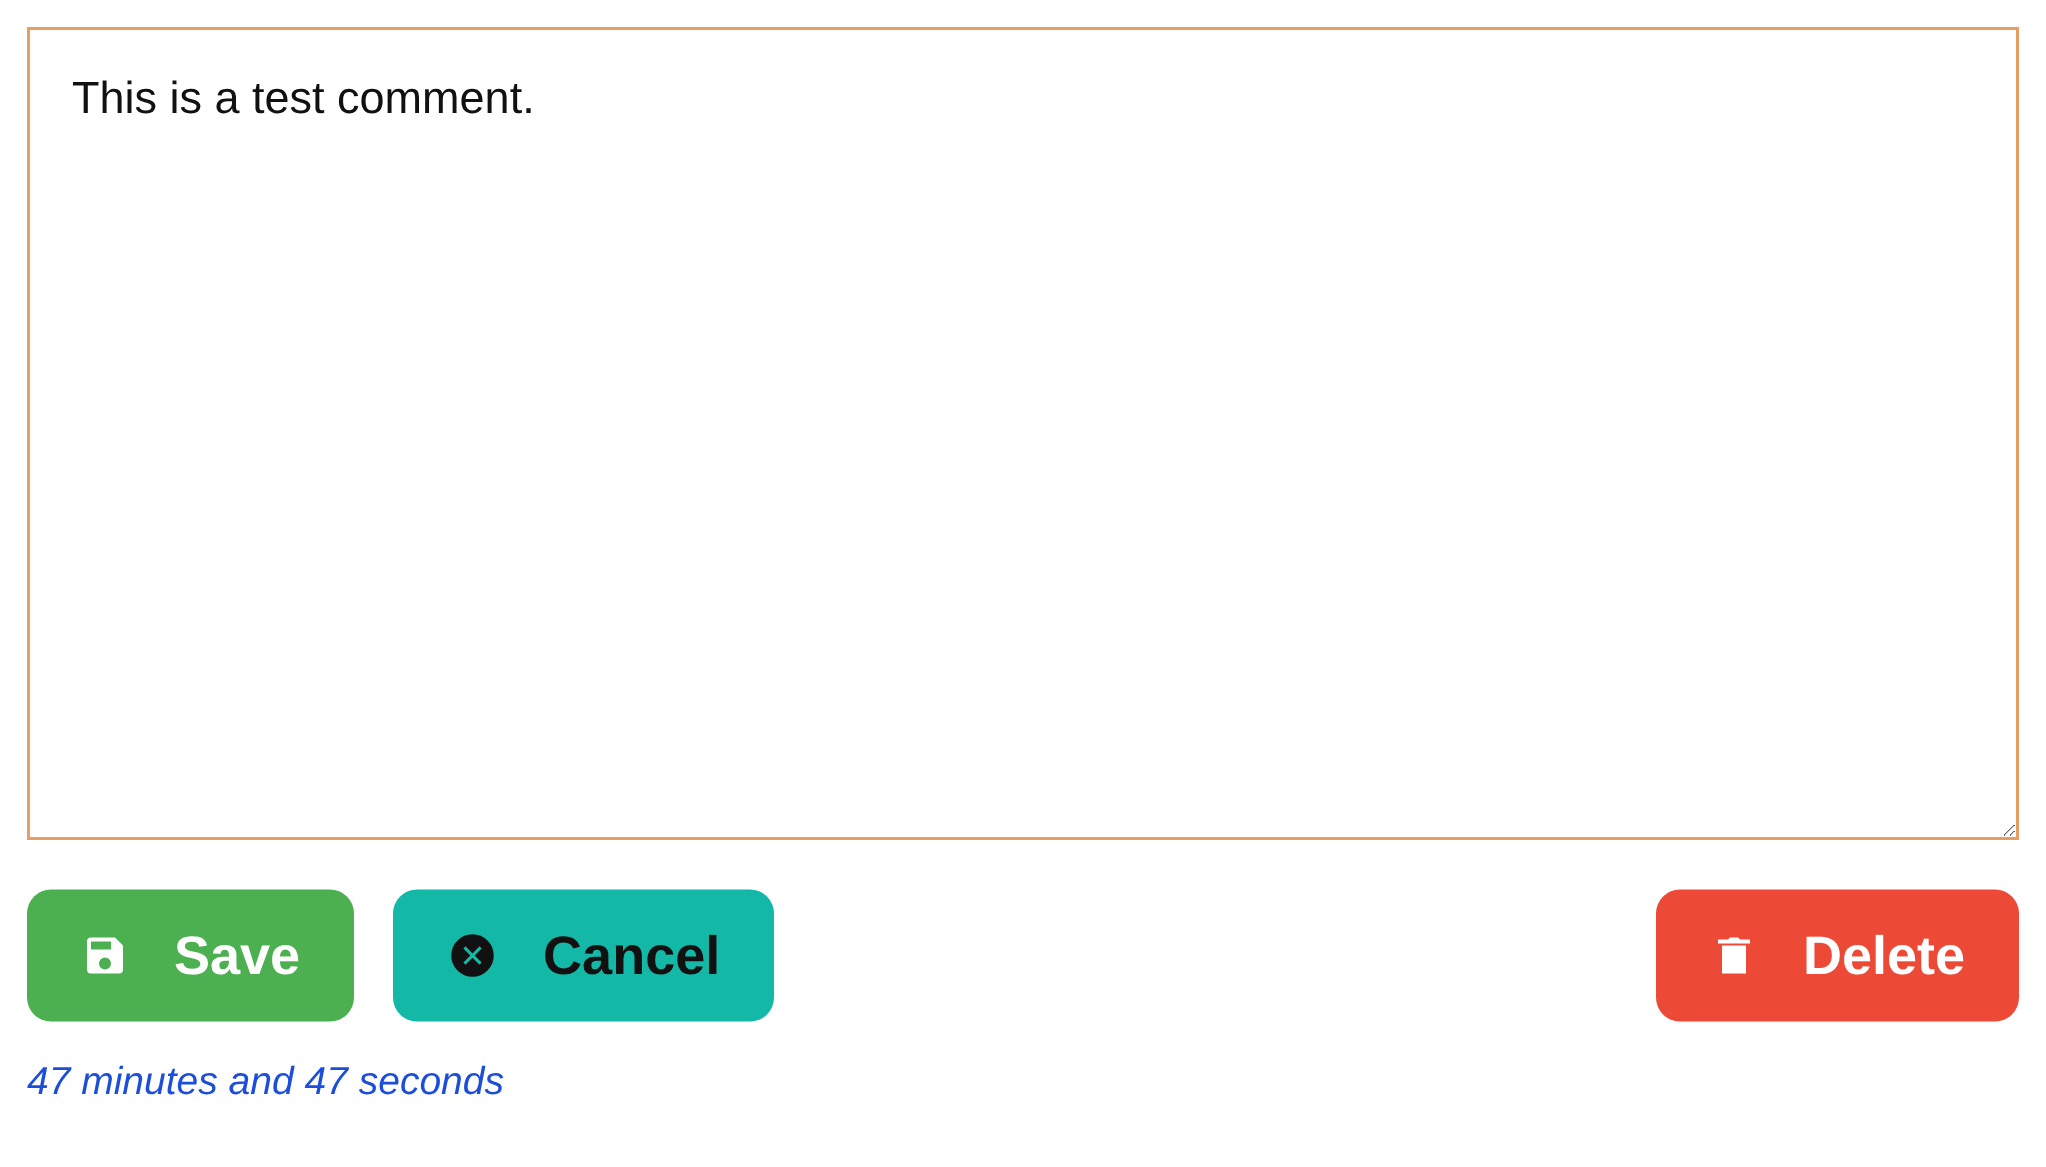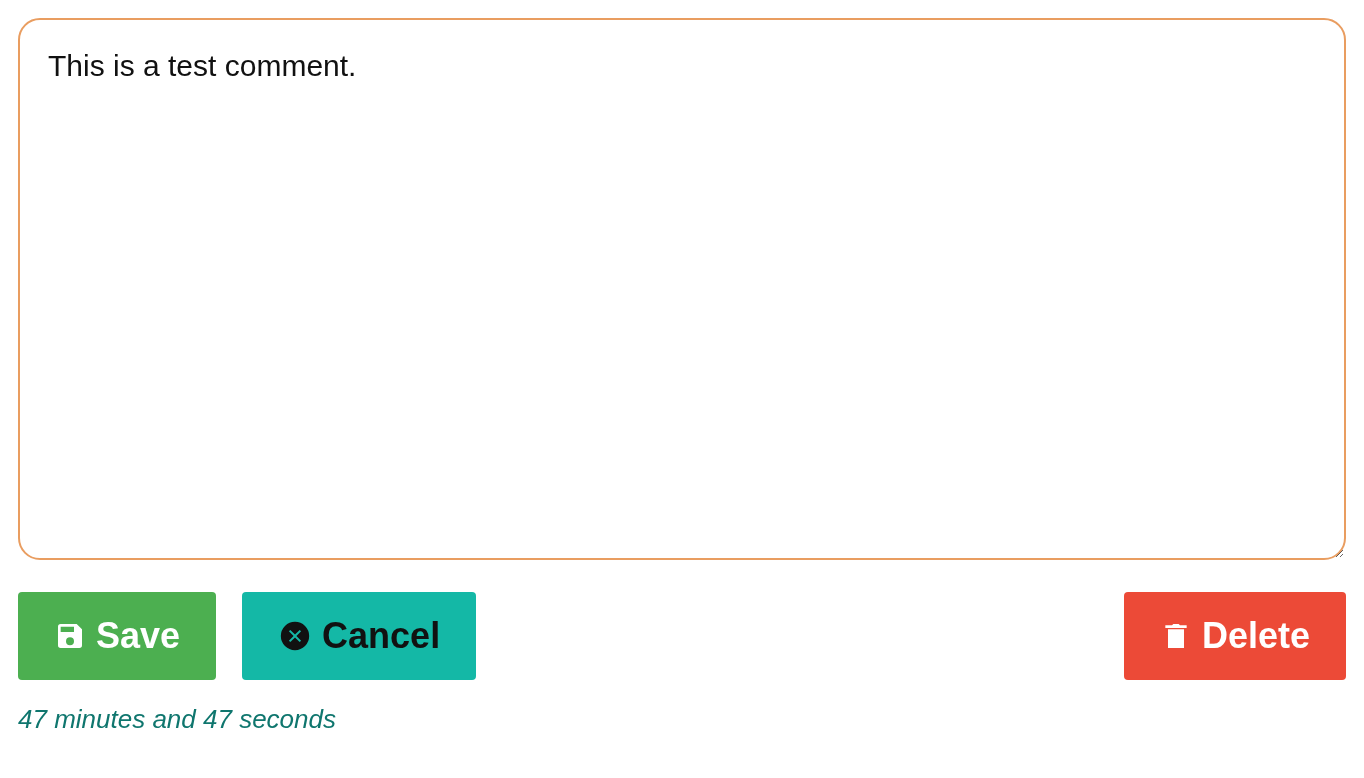--- a/index.html
+++ b/index.html
@@ -1,52 +1,52 @@
 <!DOCTYPE html>
 <html><head>
   <meta charset="utf-8">
   <style>
     * { box-sizing: border-box; margin: 0; padding: 0; }
     body { font-family: -apple-system, BlinkMacSystemFont, "Segoe UI", Helvetica, Arial, sans-serif; background: #fff; color: #111; padding: 18px; width: 1364px; }
     .comment-box {
       width: 100%;
       height: 542px;
       border: 2px solid #e99d60;
-      border-radius: 22px;
+      border-radius: 0;
       padding: 26px 28px;
       font-size: 30px;
       line-height: 1.3;
       resize: both;
       outline: none;
       font-family: inherit;
       color: #111;
     }
     .button-row { display: flex; align-items: center; margin-top: 28px; gap: 26px; }
     .spacer { flex: 1; }
     .btn {
       display: inline-flex;
       align-items: center;
       justify-content: center;
-      gap: 10px;
+      gap: 30px;
       height: 88px;
       padding: 0 36px;
       border: none;
-      border-radius: 4px;
+      border-radius: 16px;
       font-size: 36px;
       font-weight: 700;
       cursor: pointer;
       font-family: inherit;
     }
     .btn-save   { background: #4caf50; color: #fff; }
     .btn-cancel { background: #14b8a6; color: #111; }
     .btn-delete { background: #ec4a37; color: #fff; }
     .btn-save   .icon svg { width: 32px; height: 32px; display:block; }
     .btn-cancel .icon svg { width: 34px; height: 34px; display:block; }
     .btn-delete .icon svg { width: 32px; height: 34px; display:block; }
-    .timestamp { margin-top: 24px; font-size: 26px; font-style: italic; color: #0f766e; }
+    .timestamp { margin-top: 24px; font-size: 26px; font-style: italic; color: #1d4ed8; }
   </style>
 </head>
 <body>
 
 
 
 <textarea class="comment-box" style="">This is a test comment.</textarea>
 
 <div class="button-row">
 

